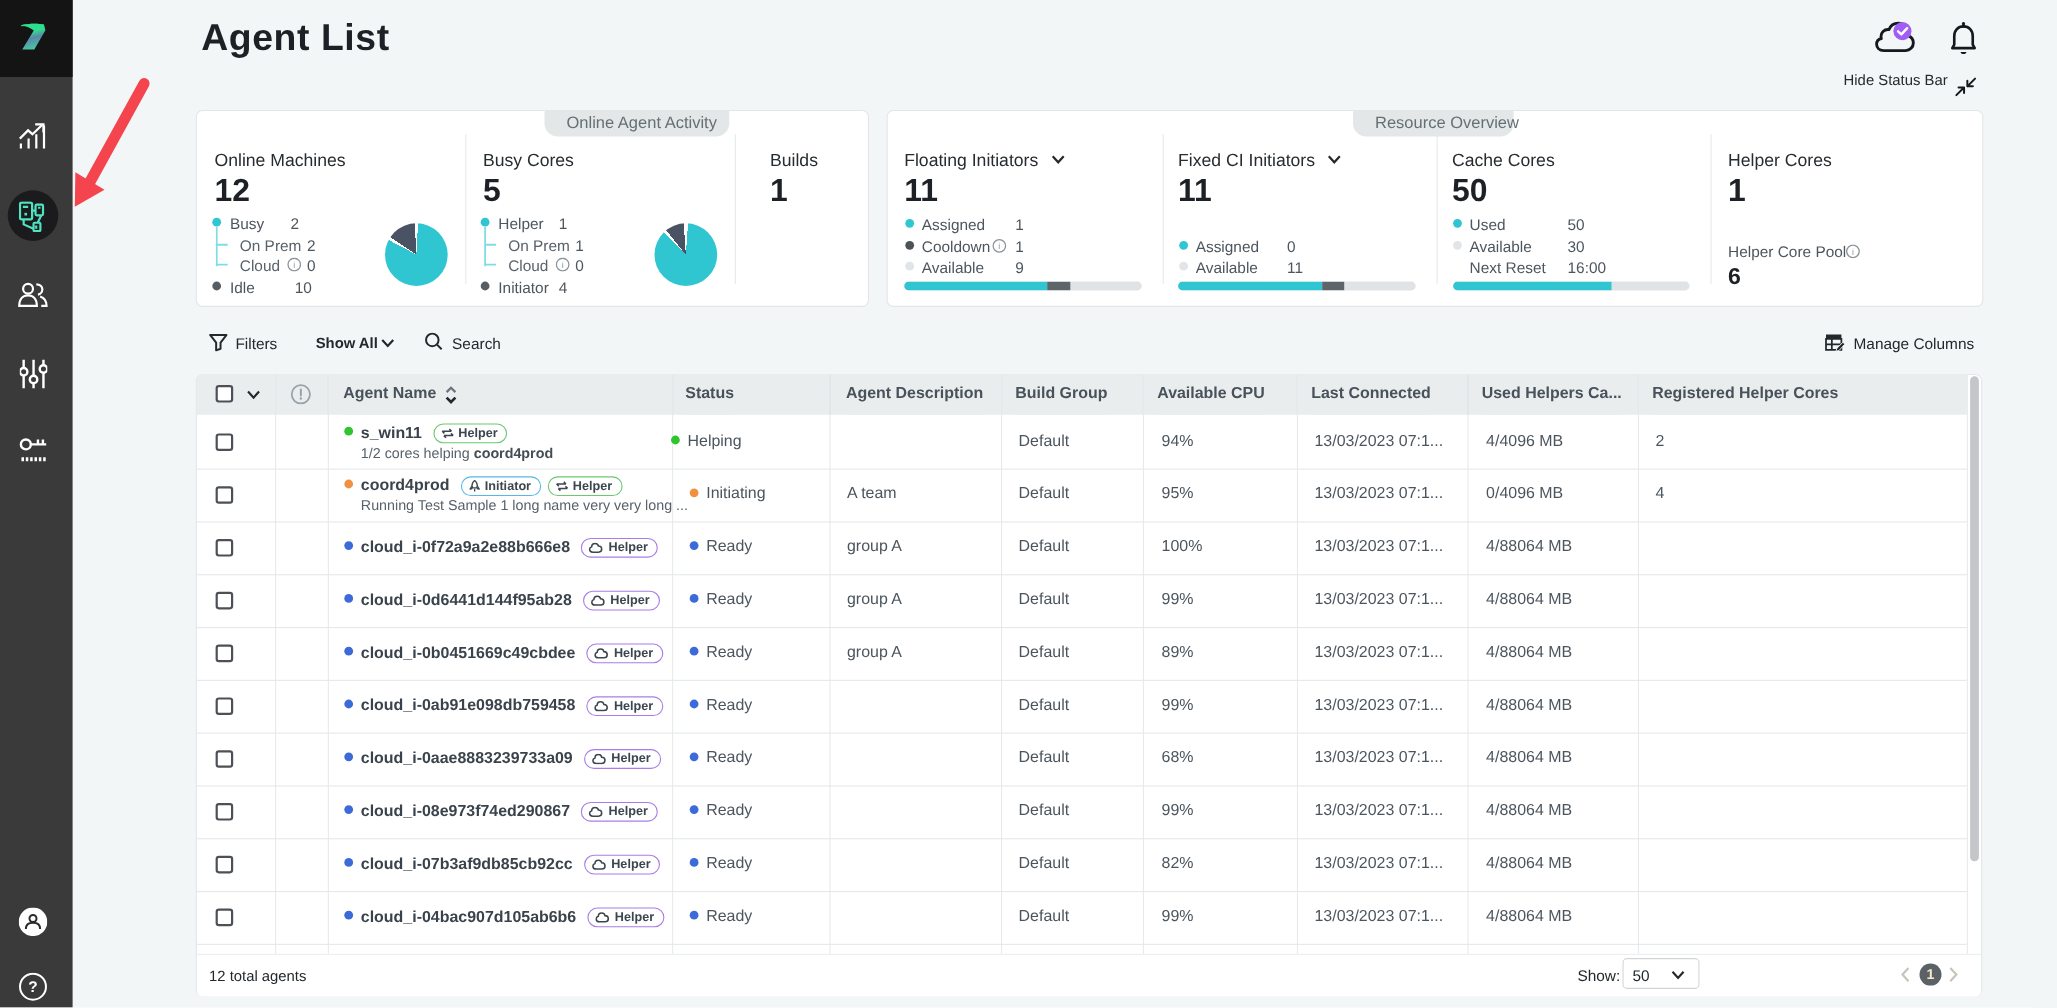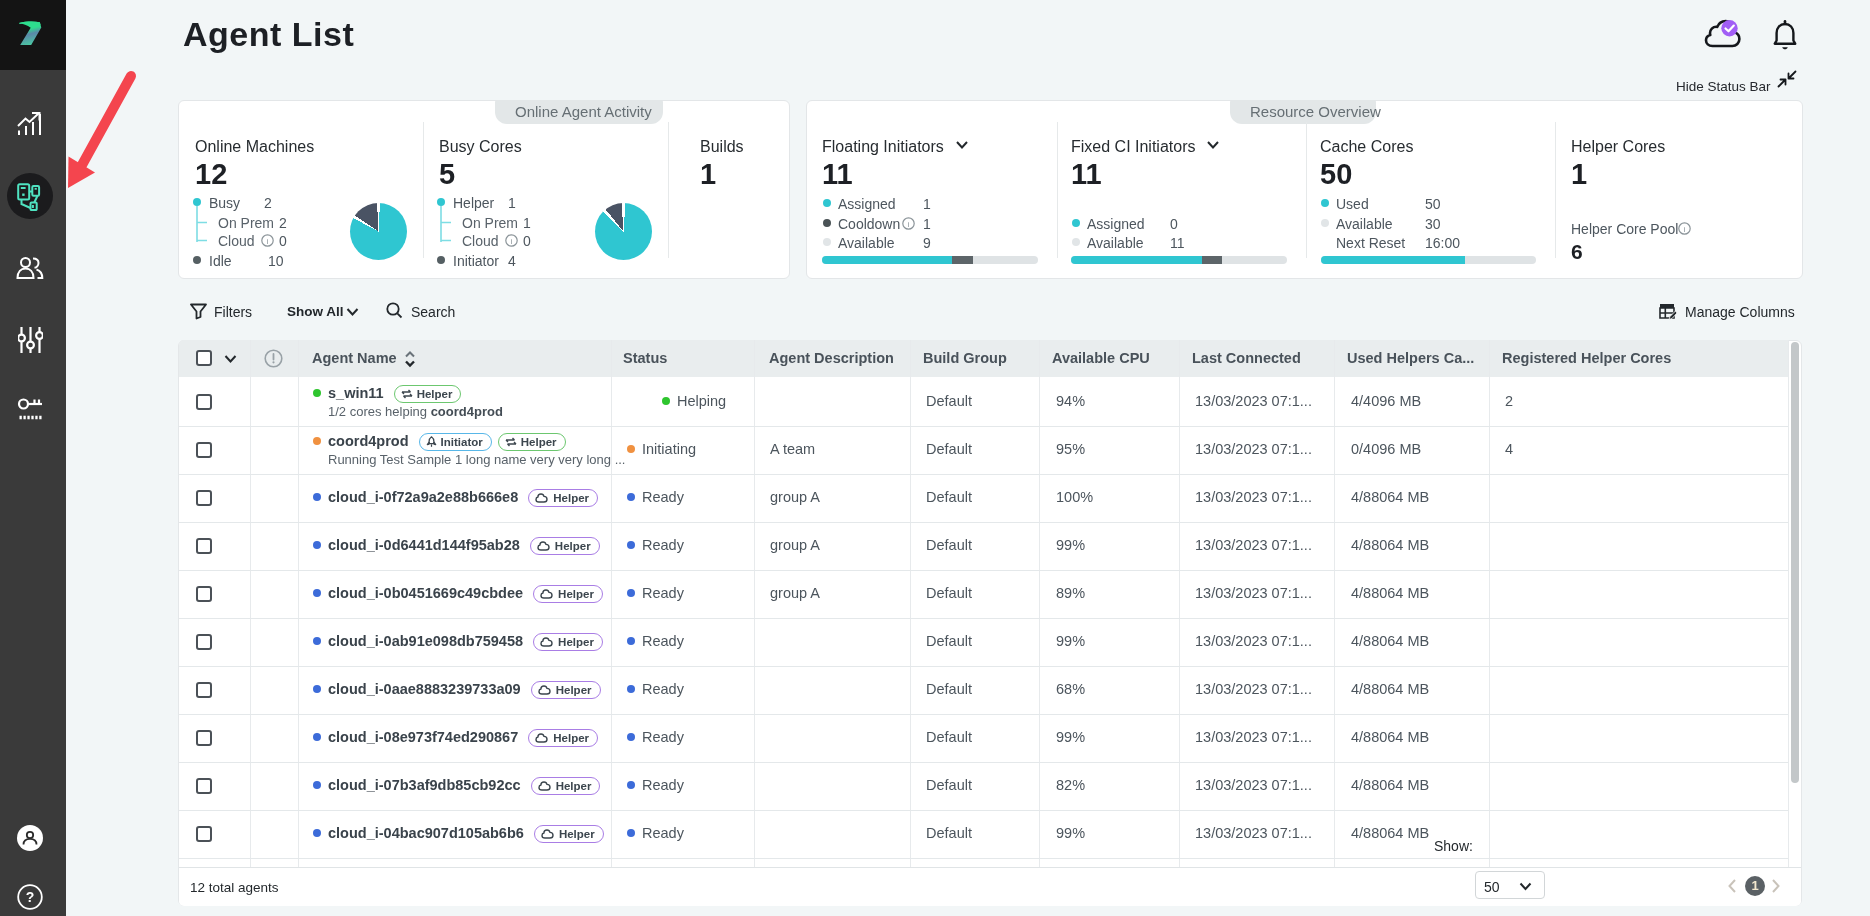--- a/index.html
+++ b/index.html
@@ -135,21 +135,21 @@
   <circle cx="25.5" cy="10.3" r="8.2" fill="#a15ef5"></circle>
   <path d="M21.5 10.5 L24.5 13.3 L29.8 7.6" fill="none" stroke="#ffffff" stroke-width="2.2" stroke-linecap="round" stroke-linejoin="round"></path>
 </svg>
 
 <svg class="abs" style="left:1773px; top:19px;" width="24" height="31" viewBox="0 0 24 31">
   <path d="M12 2.2 L12 5" stroke="#15181c" stroke-width="2.6" stroke-linecap="round" fill="none"></path>
   <path d="M12 5 C7 5 3.6 8.8 3.6 14 L3.6 21.5 L1.8 24.7 L22.2 24.7 L20.4 21.5 L20.4 14 C20.4 8.8 17 5 12 5 Z" fill="none" stroke="#15181c" stroke-width="2.4" stroke-linejoin="round"></path>
   <path d="M9.2 28.2 C9.8 29.6 10.8 30.2 12 30.2 C13.2 30.2 14.2 29.6 14.8 28.2 Z" fill="#15181c"></path>
 </svg>
 
-<div class="ftxt" style="left:1676px; top:79px; font-size:13.5px; color:#26292e;">Hide Status Bar</div>
+<div class="ftxt" style="left:1676px; top:65px; font-size:13.5px; color:#26292e;">Hide Status Bar</div>
 <svg class="abs" style="left:1777px; top:70px;" width="20" height="18" viewBox="0 0 20 18" stroke="#15181c" stroke-width="1.8" fill="none">
   <path d="M18.5 1.5 L11.5 8.5 M11.5 8.5 L11.5 3.5 M11.5 8.5 L16.5 8.5" stroke-linecap="round"></path>
   <path d="M1.5 16.5 L8.5 9.5 M8.5 9.5 L8.5 14.5 M8.5 9.5 L3.5 9.5" stroke-linecap="round"></path>
 </svg>
 
 <div class="abs card" style="left:178px; top:100px; width:612px; height:179px;"></div>
 <div class="cardpill" style="left:495px; width:168px;">Online Agent Activity</div>
 <div class="vdiv" style="left:423px; top:122px; height:136px;"></div>
 <div class="vdiv" style="left:668px; top:122px; height:136px;"></div>
 
@@ -335,21 +335,21 @@
 
 <div class="abs" style="left:1791px; top:342px; width:8px; height:441px; border-radius:4px; background:#c3c7c9;"></div>
 
 <div class="row-line" style="top:425.5px;"></div>
 <div class="cbx abs" style="left:196px; top:393.5px;"></div>
 <div class="cell" style="left:313px; top:384.5px;"><span class="ndot" style="background:#2ec52e;"></span><span class="name">s_win11</span> <span class="pill green"><svg width="12" height="10" viewBox="0 0 12 10" fill="none" stroke="#3c464e" stroke-width="1.4">
         <path d="M1 3 L9.5 3 M9.5 3 L7.5 1 M1 3 L3 5"></path>
         <path d="M11 7 L2.5 7 M2.5 7 L4.5 9 M11 7 L9 5"></path>
       </svg>Helper</span></div>
 <div class="cell sub" style="left:328px; top:403.5px;">1/2 cores helping <b style="color:#444d55;">coord4prod</b></div>
-<div class="cell" style="left:662px; top:392.5px;"><span class="ndot" style="background:#2ec52e;"></span>Helping</div>
+<div class="cell" style="left:610px; top:392.5px;"><span class="ndot" style="background:#2ec52e;"></span>Helping</div>
 <div class="cell" style="left:926px; top:392.5px;">Default</div>
 <div class="cell" style="left:1056px; top:392.5px;">94%</div>
 <div class="cell" style="left:1195px; top:392.5px;">13/03/2023 07:1...</div>
 <div class="cell" style="left:1351px; top:392.5px;">4/4096 MB</div>
 <div class="cell" style="left:1505px; top:392.5px;">2</div>
 
 <div class="row-line" style="top:473.5px;"></div>
 <div class="cbx abs" style="left:196px; top:441.5px;"></div>
 <div class="cell" style="left:313px; top:432.5px;"><span class="ndot" style="background:#f09140;"></span><span class="name">coord4prod</span> <span class="pill blue"><svg width="11" height="12" viewBox="0 0 11 12" fill="none" stroke="#3c464e" stroke-width="1.2">
         <path d="M5.5 0.8 C7.2 2 7.9 3.8 7.9 5.6 L7.5 7.6 L3.5 7.6 L3.1 5.6 C3.1 3.8 3.8 2 5.5 0.8 Z" stroke-linejoin="round"></path>
@@ -454,21 +454,21 @@
         <path d="M4 9 C2 9 1 7.8 1 6.4 C1 5.2 1.8 4.3 2.9 4 C2.9 2.3 4.3 1 6 1 C7.5 1 8.7 2 9 3.4 C10.7 3.4 12 4.6 12 6.2 C12 7.7 10.8 9 9 9 Z"></path>
       </svg>Helper</span></div>
 <div class="cell" style="left:627px; top:824.5px;"><span class="ndot" style="background:#3c6bd9;"></span>Ready</div>
 <div class="cell" style="left:926px; top:824.5px;">Default</div>
 <div class="cell" style="left:1056px; top:824.5px;">99%</div>
 <div class="cell" style="left:1195px; top:824.5px;">13/03/2023 07:1...</div>
 <div class="cell" style="left:1351px; top:824.5px;">4/88064 MB</div>
 
 <div class="abs" style="left:179px; top:866.5px; width:1622px; height:39px; background:#ffffff; border-radius:0 0 5px 5px; border-top:1px solid #e0e4e6;"></div>
 <div class="ftxt" style="left:190px; top:880px; font-size:13.5px;">12 total agents</div>
-<div class="ftxt" style="left:1434px; top:838px;text-align:center;">Show:</div>
+<div class="ftxt" style="left:1434px; top:879px;text-align:center;">Show:</div>
 <div class="abs" style="left:1475px; top:871px; width:70px; height:28px; border:1px solid #d2d6d8; border-radius:4px; background:#fff;"></div>
 <div class="ftxt" style="left:1484px; top:879px;">50</div>
 <svg class="abs" style="left:1519px; top:882px;" width="13" height="9" viewBox="0 0 13 9" fill="none" stroke="#23282c" stroke-width="2">
     <path d="M1.5 1.5 L6.5 7 L11.5 1.5"></path>
   </svg>
 <svg class="abs" style="left:1728px; top:879px;" width="8" height="14" viewBox="0 0 8 14" fill="none" stroke="#c9c3ba" stroke-width="2">
     <path d="M7 1 L1.5 7 L7 13"></path>
   </svg>
 <div class="abs" style="left:1745px; top:876px; width:20px; height:20px; border-radius:50%; background:#5b6165; color:#f4e9cf; font-size:13px; font-weight:bold; text-align:center; line-height:20px;">1</div>
 <svg class="abs" style="left:1772px; top:879px;" width="8" height="14" viewBox="0 0 8 14" fill="none" stroke="#c9c3ba" stroke-width="2">

